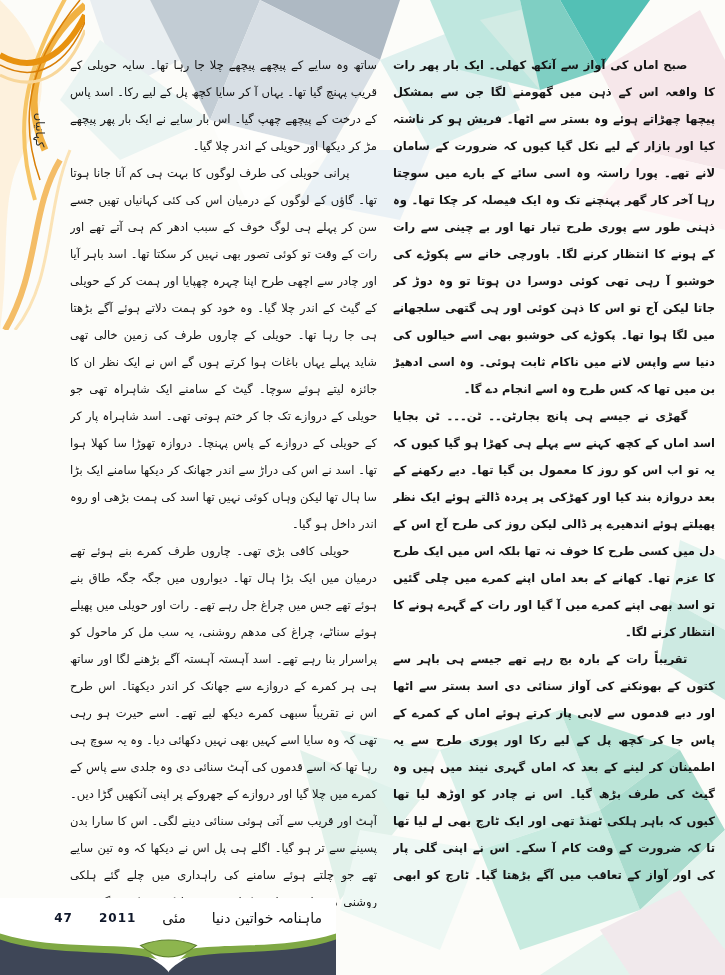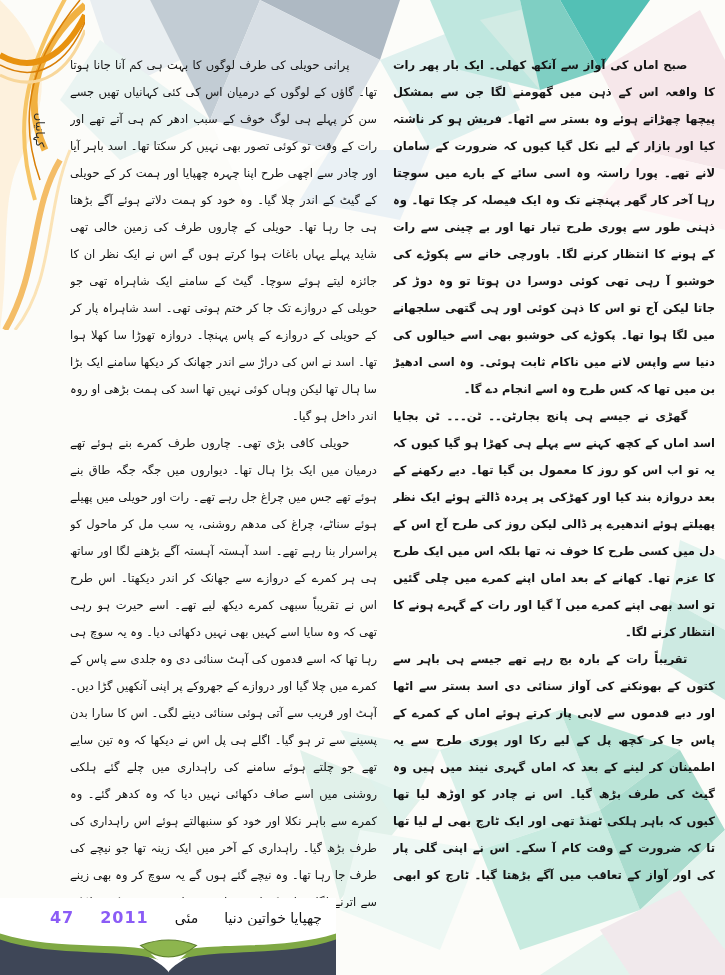--- a/index.html
+++ b/index.html
@@ -36,21 +36,21 @@
   .urdu p.noindent{text-indent:0;}
   
   .footer-band{
     position:absolute;left:0;top:898px;width:336px;height:39px;
     background:#ffffff;z-index:3;
     display:flex;align-items:center;direction:rtl;
     padding:0 14px;box-sizing:border-box;gap:26px;
   }
   .footer-band .mag{font-size:14px;color:#111;}
   .footer-band .month{font-size:14px;color:#111;text-align:right;}
-  .footer-band .num{font-size:16px;font-weight:bold;color:#8b5cf6;letter-spacing:1px;}
+  .footer-band .num{font-size:12px;font-weight:bold;color:#0f172a;letter-spacing:1px;}
   .footer-dark{
     position:absolute;left:0;top:937px;width:336px;height:38px;
     background:#3e4657;z-index:3;
   }
   #book-logo{position:absolute;left:0;top:925px;width:336px;height:50px;z-index:4;}
 </style>
 </head>
 <body>
 
 <svg id="top-pattern" class="layer" width="725" height="235" viewBox="0 0 725 235">
@@ -101,27 +101,28 @@
 
 <div class="side-label">کہانیاں</div>
 
 <div class="columns urdu">
   <div class="col col-right">
     <p>صبح اماں کی آواز سے آنکھ کھلی۔ ایک بار پھر رات کا واقعہ اس کے ذہن میں گھومنے لگا جن سے بمشکل پیچھا چھڑاتے ہوئے وہ بستر سے اٹھا۔ فریش ہو کر ناشتہ کیا اور بازار کے لیے نکل گیا کیوں کہ ضرورت کے سامان لانے تھے۔ پورا راستہ وہ اسی سائے کے بارے میں سوچتا رہا آخر کار گھر پہنچنے تک وہ ایک فیصلہ کر چکا تھا۔ وہ ذہنی طور سے پوری طرح تیار تھا اور بے چینی سے رات کے ہونے کا انتظار کرنے لگا۔ باورچی خانے سے پکوڑے کی خوشبو آ رہی تھی کوئی دوسرا دن ہوتا تو وہ دوڑ کر جاتا لیکن آج تو اس کا ذہن کوئی اور ہی گتھی سلجھانے میں لگا ہوا تھا۔ پکوڑے کی خوشبو بھی اسے خیالوں کی دنیا سے واپس لانے میں ناکام ثابت ہوئی۔ وہ اسی ادھیڑ بن میں تھا کہ کس طرح وہ اسے انجام دے گا۔</p>
     <p>گھڑی نے جیسے ہی پانچ بجارٹن۔۔ ٹن۔۔۔ ٹن بجایا اسد اماں کے کچھ کہنے سے پہلے ہی کھڑا ہو گیا کیوں کہ یہ تو اب اس کو روز کا معمول بن گیا تھا۔ دیے رکھنے کے بعد دروازہ بند کیا اور کھڑکی پر پردہ ڈالتے ہوئے ایک نظر پھیلتے ہوئے اندھیرے پر ڈالی لیکن روز کی طرح آج اس کے دل میں کسی طرح کا خوف نہ تھا بلکہ اس میں ایک طرح کا عزم تھا۔ کھانے کے بعد اماں اپنے کمرے میں چلی گئیں تو اسد بھی اپنے کمرے میں آ گیا اور رات کے گہرے ہونے کا انتظار کرنے لگا۔</p>
     <p>تقریباً رات کے بارہ بج رہے تھے جیسے ہی باہر سے کتوں کے بھونکنے کی آواز سنائی دی اسد بستر سے اٹھا اور دبے قدموں سے لابی پار کرتے ہوئے اماں کے کمرے کے پاس جا کر کچھ پل کے لیے رکا اور پوری طرح سے یہ اطمینان کر لینے کے بعد کہ اماں گہری نیند میں ہیں وہ گیٹ کی طرف بڑھ گیا۔ اس نے چادر کو اوڑھ لیا تھا کیوں کہ باہر ہلکی ٹھنڈ تھی اور ایک ٹارچ بھی لے لیا تھا تا کہ ضرورت کے وقت کام آ سکے۔ اس نے اپنی گلی پار کی اور آواز کے تعاقب میں آگے بڑھتا گیا۔ ٹارچ کو ابھی اس نے جلایا نہیں تھا کیوں کہ چودھویں کی رات تھی اور چاند کی مدھم روشنی میں ہلکا ہلکا دکھائی دے رہا تھا اور گاؤں کی گلیوں اور راستے کا بھی اسے بخوبی علم تھا۔ وہ تیز تیز قدموں سے اس سمت چلا جا رہا تھا جدھر سے آواز آ رہی تھی تبھی اس نے سلیم چاچا کی گلی کے نکڑ پر ایک سایہ دیکھا اس کے قدم رک گئے۔ اس نے گلی کے دوسرے کونے کی آڑ لے کر اس سایے پر اپنی نظریں گڑا دیں۔ سایے نے پہلے ٹھہر کر ادھر ادھر دیکھا اور پھر پرانی حویلی کے راستے کی طرف رخ کیا۔ اسد بھی اس کے پیچھے پیچھے ہو گیا۔ سایے نے دوبارہ پیچھے مڑ کر نہیں دیکھا۔ پیچھا کرتے ہوئے اسد کے دل پر کبھی کبھی خوف طاری ہو جاتا جس سے فوراً وہ پیچھا چھڑا لیتا۔ اسی کیفیت کے ساتھ</p>
   </div>
   <div class="col col-left">
+    <p class="noindent">ساتھ وہ سایے کے پیچھے پیچھے چلا جا رہا تھا۔ سایہ حویلی کے قریب پہنچ گیا تھا۔ یہاں آ کر سایا کچھ پل کے لیے رکا۔ اسد پاس کے درخت کے پیچھے چھپ گیا۔ اس بار سایے نے ایک بار پھر پیچھے مڑ کر دیکھا اور حویلی کے اندر چلا گیا۔</p>
     <p>پرانی حویلی کی طرف لوگوں کا بہت ہی کم آنا جانا ہوتا تھا۔ گاؤں کے لوگوں کے درمیان اس کی کئی کہانیاں تھیں جسے سن کر پہلے ہی لوگ خوف کے سبب ادھر کم ہی آتے تھے اور رات کے وقت تو کوئی تصور بھی نہیں کر سکتا تھا۔ اسد باہر آیا اور چادر سے اچھی طرح اپنا چہرہ چھپایا اور ہمت کر کے حویلی کے گیٹ کے اندر چلا گیا۔ وہ خود کو ہمت دلاتے ہوئے آگے بڑھتا ہی جا رہا تھا۔ حویلی کے چاروں طرف کی زمین خالی تھی شاید پہلے یہاں باغات ہوا کرتے ہوں گے اس نے ایک نظر ان کا جائزہ لیتے ہوئے سوچا۔ گیٹ کے سامنے ایک شاہراہ تھی جو حویلی کے دروازے تک جا کر ختم ہوتی تھی۔ اسد شاہراہ پار کر کے حویلی کے دروازے کے پاس پہنچا۔ دروازہ تھوڑا سا کھلا ہوا تھا۔ اسد نے اس کی دراڑ سے اندر جھانک کر دیکھا سامنے ایک بڑا سا ہال تھا لیکن وہاں کوئی نہیں تھا اسد کی ہمت بڑھی او روہ اندر داخل ہو گیا۔</p>
     <p>حویلی کافی بڑی تھی۔ چاروں طرف کمرے بنے ہوئے تھے درمیان میں ایک بڑا ہال تھا۔ دیواروں میں جگہ جگہ طاق بنے ہوئے تھے جس میں چراغ جل رہے تھے۔ رات اور حویلی میں پھیلے ہوئے سناٹے، چراغ کی مدھم روشنی، یہ سب مل کر ماحول کو پراسرار بنا رہے تھے۔ اسد آہستہ آہستہ آگے بڑھنے لگا اور ساتھ ہی ہر کمرے کے دروازے سے جھانک کر اندر دیکھتا۔ اس طرح اس نے تقریباً سبھی کمرے دیکھ لیے تھے۔ اسے حیرت ہو رہی تھی کہ وہ سایا اسے کہیں بھی نہیں دکھائی دیا۔ وہ یہ سوچ ہی رہا تھا کہ اسے قدموں کی آہٹ سنائی دی وہ جلدی سے پاس کے کمرے میں چلا گیا اور دروازے کے جھروکے پر اپنی آنکھیں گڑا دیں۔ آہٹ اور قریب سے آتی ہوئی سنائی دینے لگی۔ اس کا سارا بدن پسینے سے تر ہو گیا۔ اگلے ہی پل اس نے دیکھا کہ وہ تین سایے تھے جو چلتے ہوئے سامنے کی راہداری میں چلے گئے ہلکی روشنی میں اسے صاف دکھائی نہیں دیا کہ وہ کدھر گئے۔ وہ کمرے سے باہر نکلا اور خود کو سنبھالتے ہوئے اس راہداری کی طرف بڑھ گیا۔ راہداری کے آخر میں ایک زینہ تھا جو نیچے کی طرف جا رہا تھا۔ وہ نیچے گئے ہوں گے یہ سوچ کر وہ بھی زینے سے اترنے لگا۔ چادر کو اچھی طرح سے اس نے نیچے تک پھیلا کر اوڑھ لیا اسے لگا کہ اس طرح وہ خود ایک سایے ہی کی طرح دکھنے لگے گا۔ نیچے تہہ خانہ تھا۔ ایک عجیب طرح</p>
   </div>
 </div>
 
 <div class="footer-band">
-  <span class="mag">چھپایا خواتین دنیا</span>
+  <span class="mag">ماہنامہ خواتین دنیا</span>
   <span class="month">مئی</span>
   <span class="num">2011</span>
   <span class="num">47</span>
 </div>
 <div class="footer-dark"></div>
 <svg id="book-logo" viewBox="0 0 335 49">
   <path d="M0,0 H335 V10 C290,32 215,18 168,36 C120,18 45,32 0,10 Z" fill="#ffffff"></path>
   <path d="M138,26 C155,34 168,44 168,47 C168,44 181,34 198,26 C180,31 156,31 138,26 Z" fill="#ffffff"></path>
   <path d="M0,8 C60,27 130,14 168,29 C205,14 275,27 335,8 L335,14 C280,33 210,21 168,37 C125,21 55,33 0,14 Z" fill="#7fa844"></path>
   <path d="M140,20 Q168,9 196,20 Q168,43 140,20 Z" fill="#8db54e" stroke="#5d7e2f" stroke-width="1"></path>

